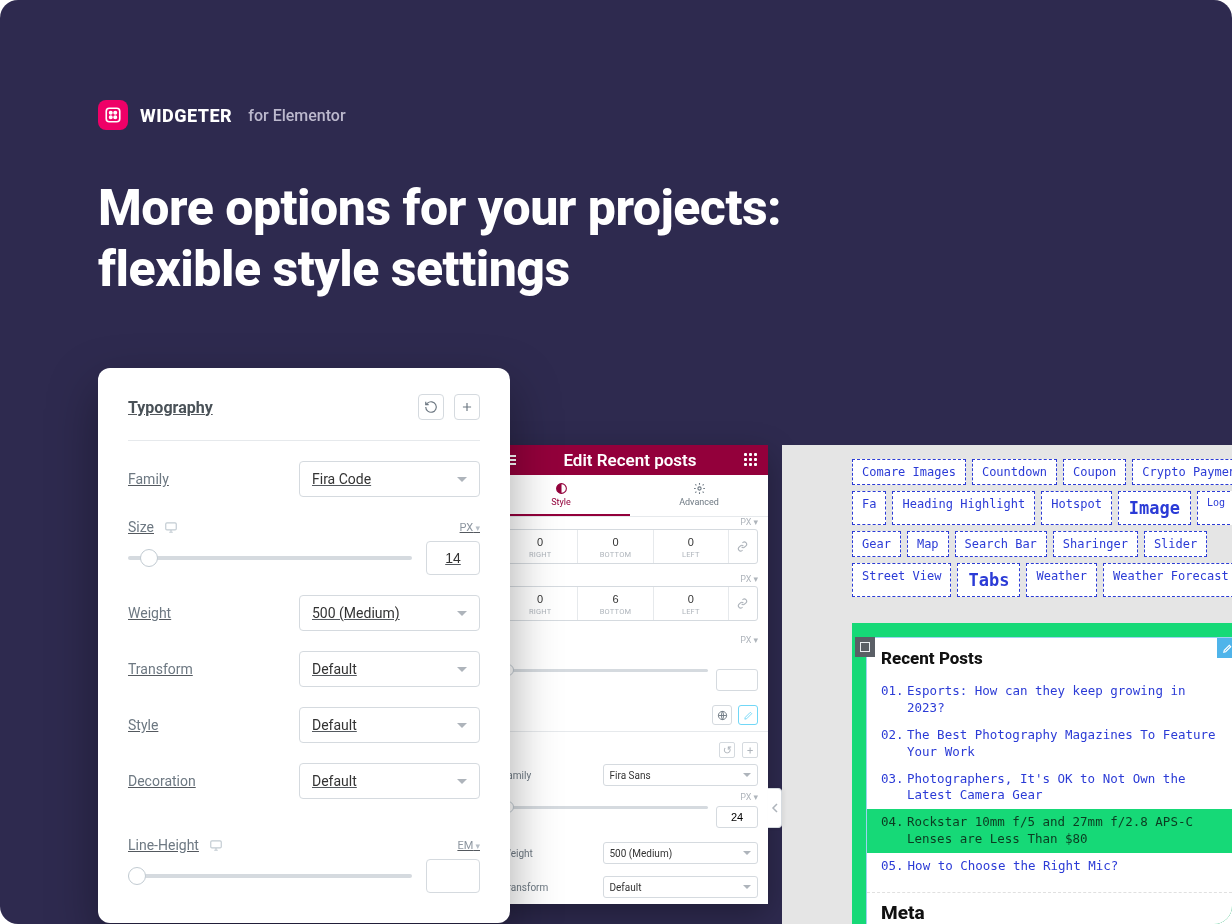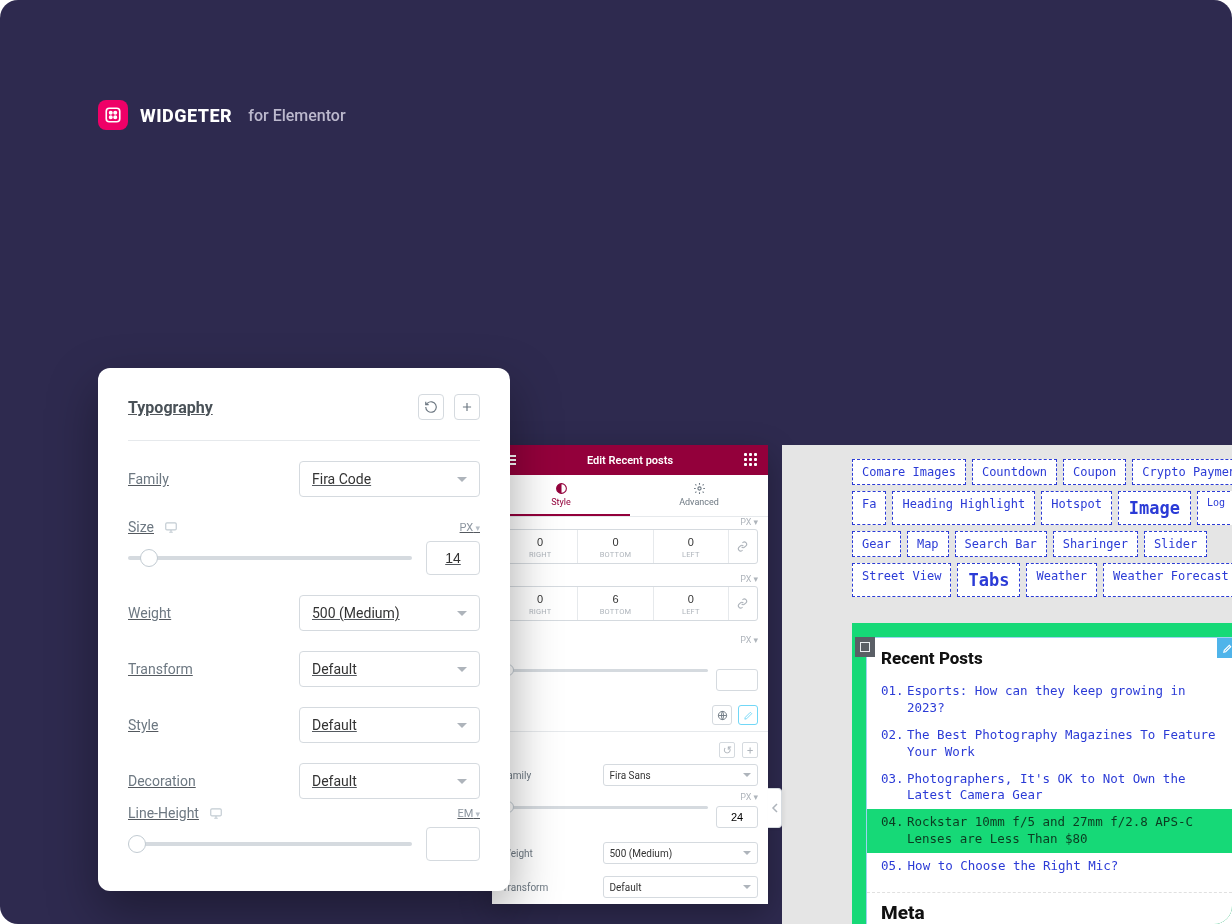--- a/index.html
+++ b/index.html
@@ -63,21 +63,21 @@
   }
   .editor-header {
     background: #93003B;
     color: #fff;
     display: flex;
     align-items: center;
     justify-content: space-between;
     height: 30px;
     padding: 0 10px;
   }
-  .editor-header-title { flex: 1; text-align: center; font-size: 11px; font-weight: 600; }
+  .editor-header-title { flex: 1; text-align: center; font-size: 17px; font-weight: 600; }
   .editor-header .dots { width: 14px; height: 14px; display:grid; grid-template-columns:repeat(3,3px); grid-template-rows:repeat(3,3px); gap:2px; }
   .editor-header .dots span { background:#fff; border-radius:1px; width:3px; height:3px; }
   .editor-header .menuicon { width:14px; display:flex; flex-direction:column; gap:2px;}
   .editor-header .menuicon span { height:2px; background:#fff; }
 
   .editor-tabs {
     display:flex;
     height: 42px;
     background:#fff;
     border-bottom:1px solid #e6e9ec;
@@ -299,20 +299,24 @@
         <circle cx="9" cy="9" r="1.6" fill="#fff"></circle>
         <circle cx="15" cy="9" r="1.6" fill="#fff"></circle>
         <circle cx="9" cy="15" r="1.6" fill="#fff"></circle>
         <circle cx="15" cy="15" r="1.6" fill="#fff"></circle>
       </svg>
     </div>
     <span class="brand-name">WIDGETER</span>
     <span class="brand-sub">for Elementor</span>
   </div>
 
+  <h1 class="hero">
+    <span>More options for your projects:</span><br>
+    <span>flexible style settings</span>
+  </h1>
 
   <div class="editor-column">
     <div class="editor-header">
       <div class="menuicon">
           <span></span>
           <span></span>
           <span></span>
         </div>
       <div class="editor-header-title">Edit Recent posts</div>
       <div class="dots">
@@ -589,21 +593,21 @@
           <span>Default</span>
         </div>
     </div>
     <div class="row">
       <div class="label">Decoration</div>
       <div class="select">
           <span>Default</span>
         </div>
     </div>
 
-    <div class="row" style="margin-top:6px; align-items:flex-start; flex-direction:column; gap:0;">
+    <div class="row" style="margin-top:38px; align-items:flex-start; flex-direction:column; gap:0;">
       <div style="display:flex; width:100%; align-items:center;">
         <div class="label" style="width:auto; flex:1">
           <span>Line-Height</span>
           <svg viewBox="0 0 24 24" fill="none" stroke="currentColor" stroke-width="2">
               <rect x="3" y="5" width="18" height="12" rx="2"></rect>
               <path d="M9 21h6M12 17v4"></path>
             </svg>
         </div>
         <div class="unit-indicator" style="margin-top:0">
             <span>EM</span>

